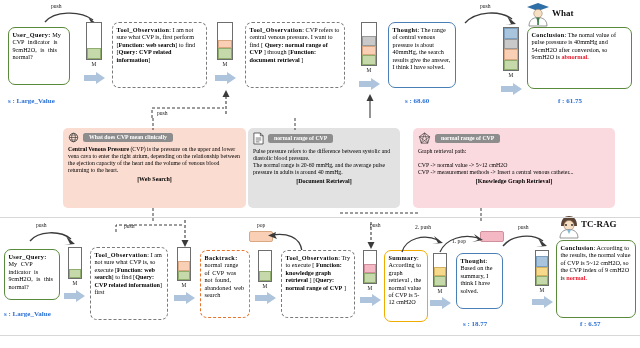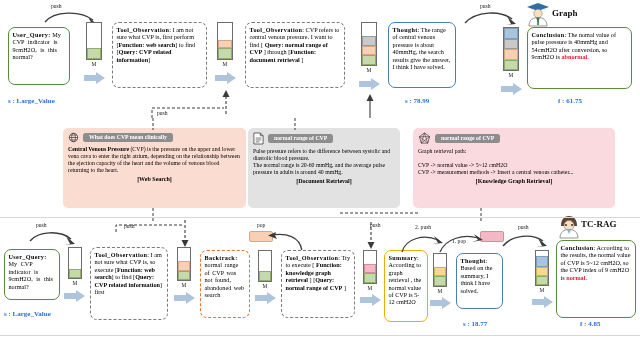--- a/index.html
+++ b/index.html
@@ -144,21 +144,21 @@
       </svg>
   </div>
   <svg class="abs" style="left:365px;top:92px;" width="10" height="26">
     <line x1="5" y1="26" x2="5" y2="8" stroke="#3b3b3b" stroke-width="1.1"></line>
     <polygon points="5,2 1.5,9 8.5,9" fill="#3b3b3b"></polygon>
   </svg>
 
   <div class="node solid-blue" style="left:388px;top:22px;width:68px;height:66px;">
     <span class="lbl">Thought</span><span>: The range of central venous pressure is about 40mmHg, the search results give the answer, I think I have solved.</span>
   </div>
-  <div class="score" style="left:405px;top:97px;">s : 78.99</div>
+  <div class="score" style="left:405px;top:97px;">s : 68.60</div>
 
   <div class="cap" style="left:480px;top:3px;">push</div>
   <svg class="abs" style="left:462px;top:10px;" width="60" height="22">
     <path d="M3,13 C14,1 38,0 50,9" stroke="#3b3b3b" stroke-width="1.4" fill="none"></path>
     <polygon points="54,14 45,6 49,14 43,15" fill="#3b3b3b"></polygon>
   </svg>
 
   <div class="stack" style="left:503px;top:27px;width:16px;height:44px;">
     <div class="stackbox">
       <div class="seg" style="height:25%;background:#a9c4dd;border:1px solid #7d9fbf;"></div>
@@ -177,21 +177,21 @@
   <div class="abs" style="left:523px;top:0px;width:30px;height:26px;">
     <svg width="30" height="26" viewBox="0 0 30 26">
       <path d="M4,7 L15,3 L26,7 L15,11 Z" fill="#2f6fa8"></path>
       <rect x="13.6" y="9" width="2.8" height="5" fill="#2f6fa8"></rect>
       <circle cx="15" cy="13.5" r="4.2" fill="#f7dfc4" stroke="#9a7c5c" stroke-width="0.6"></circle>
       <path d="M6,26 C6,20 10,17.5 15,17.5 C20,17.5 24,20 24,26 Z" fill="#ffffff" stroke="#6b6b6b" stroke-width="0.7"></path>
       <path d="M13,17.8 L15,22 L17,17.8 Z" fill="#3d7f4e"></path>
       <rect x="14.2" y="20" width="1.7" height="5" fill="#3d7f4e"></rect>
     </svg>
   </div>
-  <div class="agentname" style="left:552px;top:8px;">Graph</div>
+  <div class="agentname" style="left:552px;top:8px;">What</div>
 
   <div class="node solid-green" style="left:527px;top:27px;width:105px;height:62px;">
     <span class="lbl">Conclusion</span><span>: The nomal value of pulse pressure is 40mmHg and 54cmH2O after conversion, so 9cmH2O is <span class="red">abnormal.</span></span>
   </div>
   <div class="score" style="left:558px;top:97px;">f : 61.75</div>
 
   <div class="panel peach" style="left:63px;top:128px;width:183px;height:80px;">
     <div class="phead">
       <span>
         <svg width="11" height="11" viewBox="0 0 12 12">
@@ -417,18 +417,18 @@
       <path d="M11,15.8 L13,20 L15,15.8 Z" fill="#7fbcd6"></path>
       <circle cx="10" cy="11" r="0.9" fill="#222"></circle>
       <circle cx="16" cy="11" r="0.9" fill="#222"></circle>
     </svg>
   </div>
   <div class="agentname" style="left:581px;top:219px;">TC-RAG</div>
 
   <div class="node solid-green" style="left:556px;top:240px;width:80px;height:78px;">
     <span class="lbl">Conclusion</span><span>: According to the results, the normal value of CVP is 5~12 cmH2O, so the CVP index of 9 cmH2O is <span class="red">normal.</span></span>
   </div>
-  <div class="score" style="left:580px;top:320px;">f : 4.85</div>
+  <div class="score" style="left:580px;top:320px;">f : 6.57</div>
 
   <div class="divider" style="top:217px;"></div>
   <div class="divider" style="top:335px;"></div>
 
 </div>
 
 </body></html>

